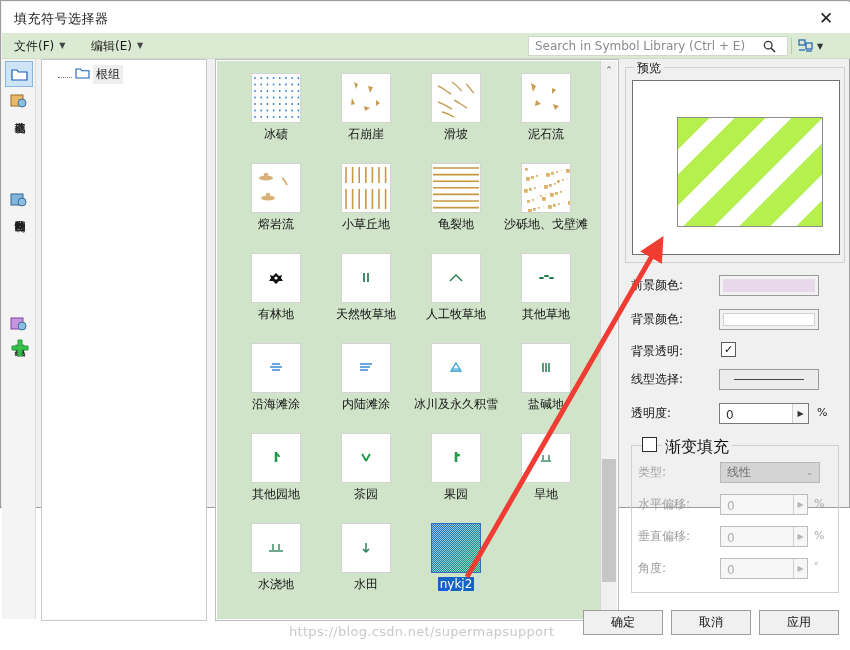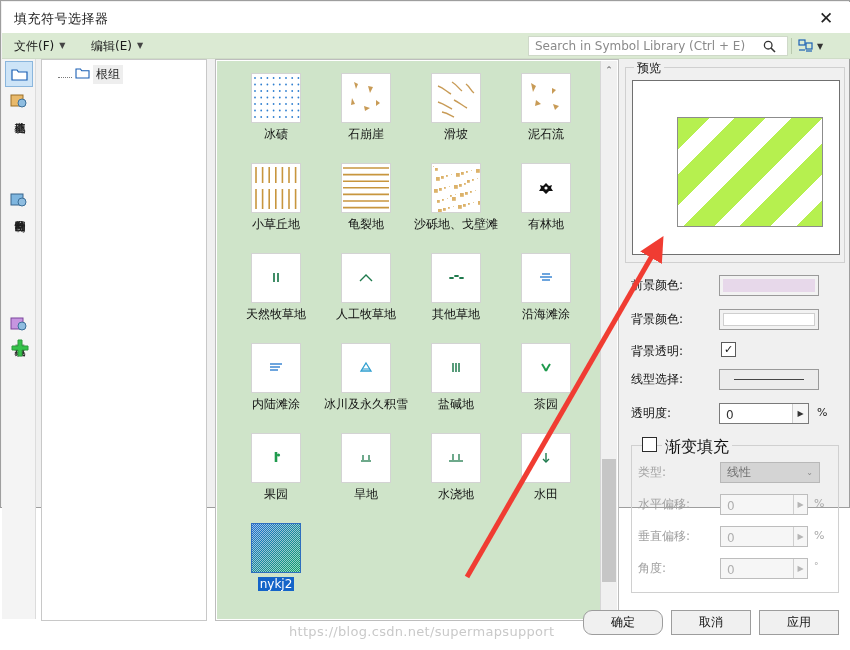--- a/index.html
+++ b/index.html
@@ -207,21 +207,21 @@
   }
   .grad-title{
     position:absolute;left:30px;top:-9px;background:#f0f0f0;padding:0 3px;font-size:16px;color:#111;
   }
   
   .btn{
     position:absolute;top:609px;width:80px;height:25px;
     background:#f0f0f0;border:1px solid #9d9d9d;box-sizing:border-box;
     font-size:12px;color:#111;display:flex;align-items:center;justify-content:center;cursor:pointer;
   }
-  .btn-ok{left:582px;border-radius:9px;}
+  .btn-ok{left:582px;}
   .btn-cancel{left:670px;}
   .btn-apply{left:758px;}
   
   .anno{position:absolute;left:0;top:0;width:850px;height:650px;pointer-events:none;}
   .watermark{
     position:absolute;left:288px;top:623px;font-size:13px;color:#c9c9c9;
     letter-spacing:.3px;white-space:nowrap;
   }
   
   .art{position:absolute;left:0;top:0;right:0;bottom:0;}
@@ -417,20 +417,32 @@
                 <path d="M30 14l4 2-4 4z" fill="#c89b56"></path>
         <path d="M14 26l5 4-6 2z" fill="#c89b56"></path>
                 <path d="M31 30l6 2-4 4z" fill="#c89b56"></path>
               </svg>
             </div>
             <div class="cap">泥石流</div>
           </div>
           <div class="cell">
             <div class="swatch">
               <svg class="art" viewBox="0 0 48 48">
+        <ellipse cx="14" cy="14" rx="7" ry="2.6" fill="#d8b177"></ellipse>
+                <circle cx="14" cy="11" r="2.2" fill="#d8b177"></circle>
+        <path d="M30 14c3 2 4 4 5 7" stroke="#d8b177" stroke-width="2" fill="none"></path>
+        <ellipse cx="16" cy="34" rx="7" ry="2.6" fill="#d8b177"></ellipse>
+                <circle cx="16" cy="31" r="2.2" fill="#d8b177"></circle>
+              </svg>
+            </div>
+            <div class="cap">熔岩流</div>
+          </div>
+          <div class="cell">
+            <div class="swatch">
+              <svg class="art" viewBox="0 0 48 48">
                 <line x1="4" y1="3" x2="4" y2="19" stroke="#c8963e" stroke-width="1.6"></line>
            <line x1="4" y1="25" x2="4" y2="45" stroke="#c8963e" stroke-width="1.6"></line>
                 <line x1="10.6" y1="3" x2="10.6" y2="19" stroke="#c8963e" stroke-width="1.6"></line>
            <line x1="10.6" y1="25" x2="10.6" y2="45" stroke="#c8963e" stroke-width="1.6"></line>
                 <line x1="17.2" y1="3" x2="17.2" y2="19" stroke="#c8963e" stroke-width="1.6"></line>
            <line x1="17.2" y1="25" x2="17.2" y2="45" stroke="#c8963e" stroke-width="1.6"></line>
                 <line x1="23.799999999999997" y1="3" x2="23.799999999999997" y2="19" stroke="#c8963e" stroke-width="1.6"></line>
            <line x1="23.799999999999997" y1="25" x2="23.799999999999997" y2="45" stroke="#c8963e" stroke-width="1.6"></line>
                 <line x1="30.4" y1="3" x2="30.4" y2="19" stroke="#c8963e" stroke-width="1.6"></line>
            <line x1="30.4" y1="25" x2="30.4" y2="45" stroke="#c8963e" stroke-width="1.6"></line>
@@ -572,20 +584,29 @@
                 <line x1="21" y1="19" x2="21" y2="28"></line>
                 <line x1="24" y1="19" x2="24" y2="28"></line>
                 <line x1="27" y1="19" x2="27" y2="28"></line>
               </svg>
             </div>
             <div class="cap">盐碱地</div>
           </div>
           <div class="cell">
             <div class="swatch">
               <svg class="art" viewBox="0 0 48 48">
+                <path d="M24 18v10" stroke="#1f9a4d" stroke-width="2.6"></path>
+                <path d="M24 20c2 0 3 2 3 3" stroke="#1f9a4d" stroke-width="2" fill="none"></path>
+              </svg>
+            </div>
+            <div class="cap">其他园地</div>
+          </div>
+          <div class="cell">
+            <div class="swatch">
+              <svg class="art" viewBox="0 0 48 48">
                 <path d="M20 20c2 3 3 5 4 7" stroke="#1f9a4d" stroke-width="2" fill="none"></path>
                 <path d="M28 20c-2 3-3 5-4 7" stroke="#1f9a4d" stroke-width="2" fill="none"></path>
               </svg>
             </div>
             <div class="cap">茶园</div>
           </div>
           <div class="cell">
             <div class="swatch">
               <svg class="art" viewBox="0 0 48 48">
                 <path d="M24 18v10" stroke="#1f9a4d" stroke-width="2.6"></path>

